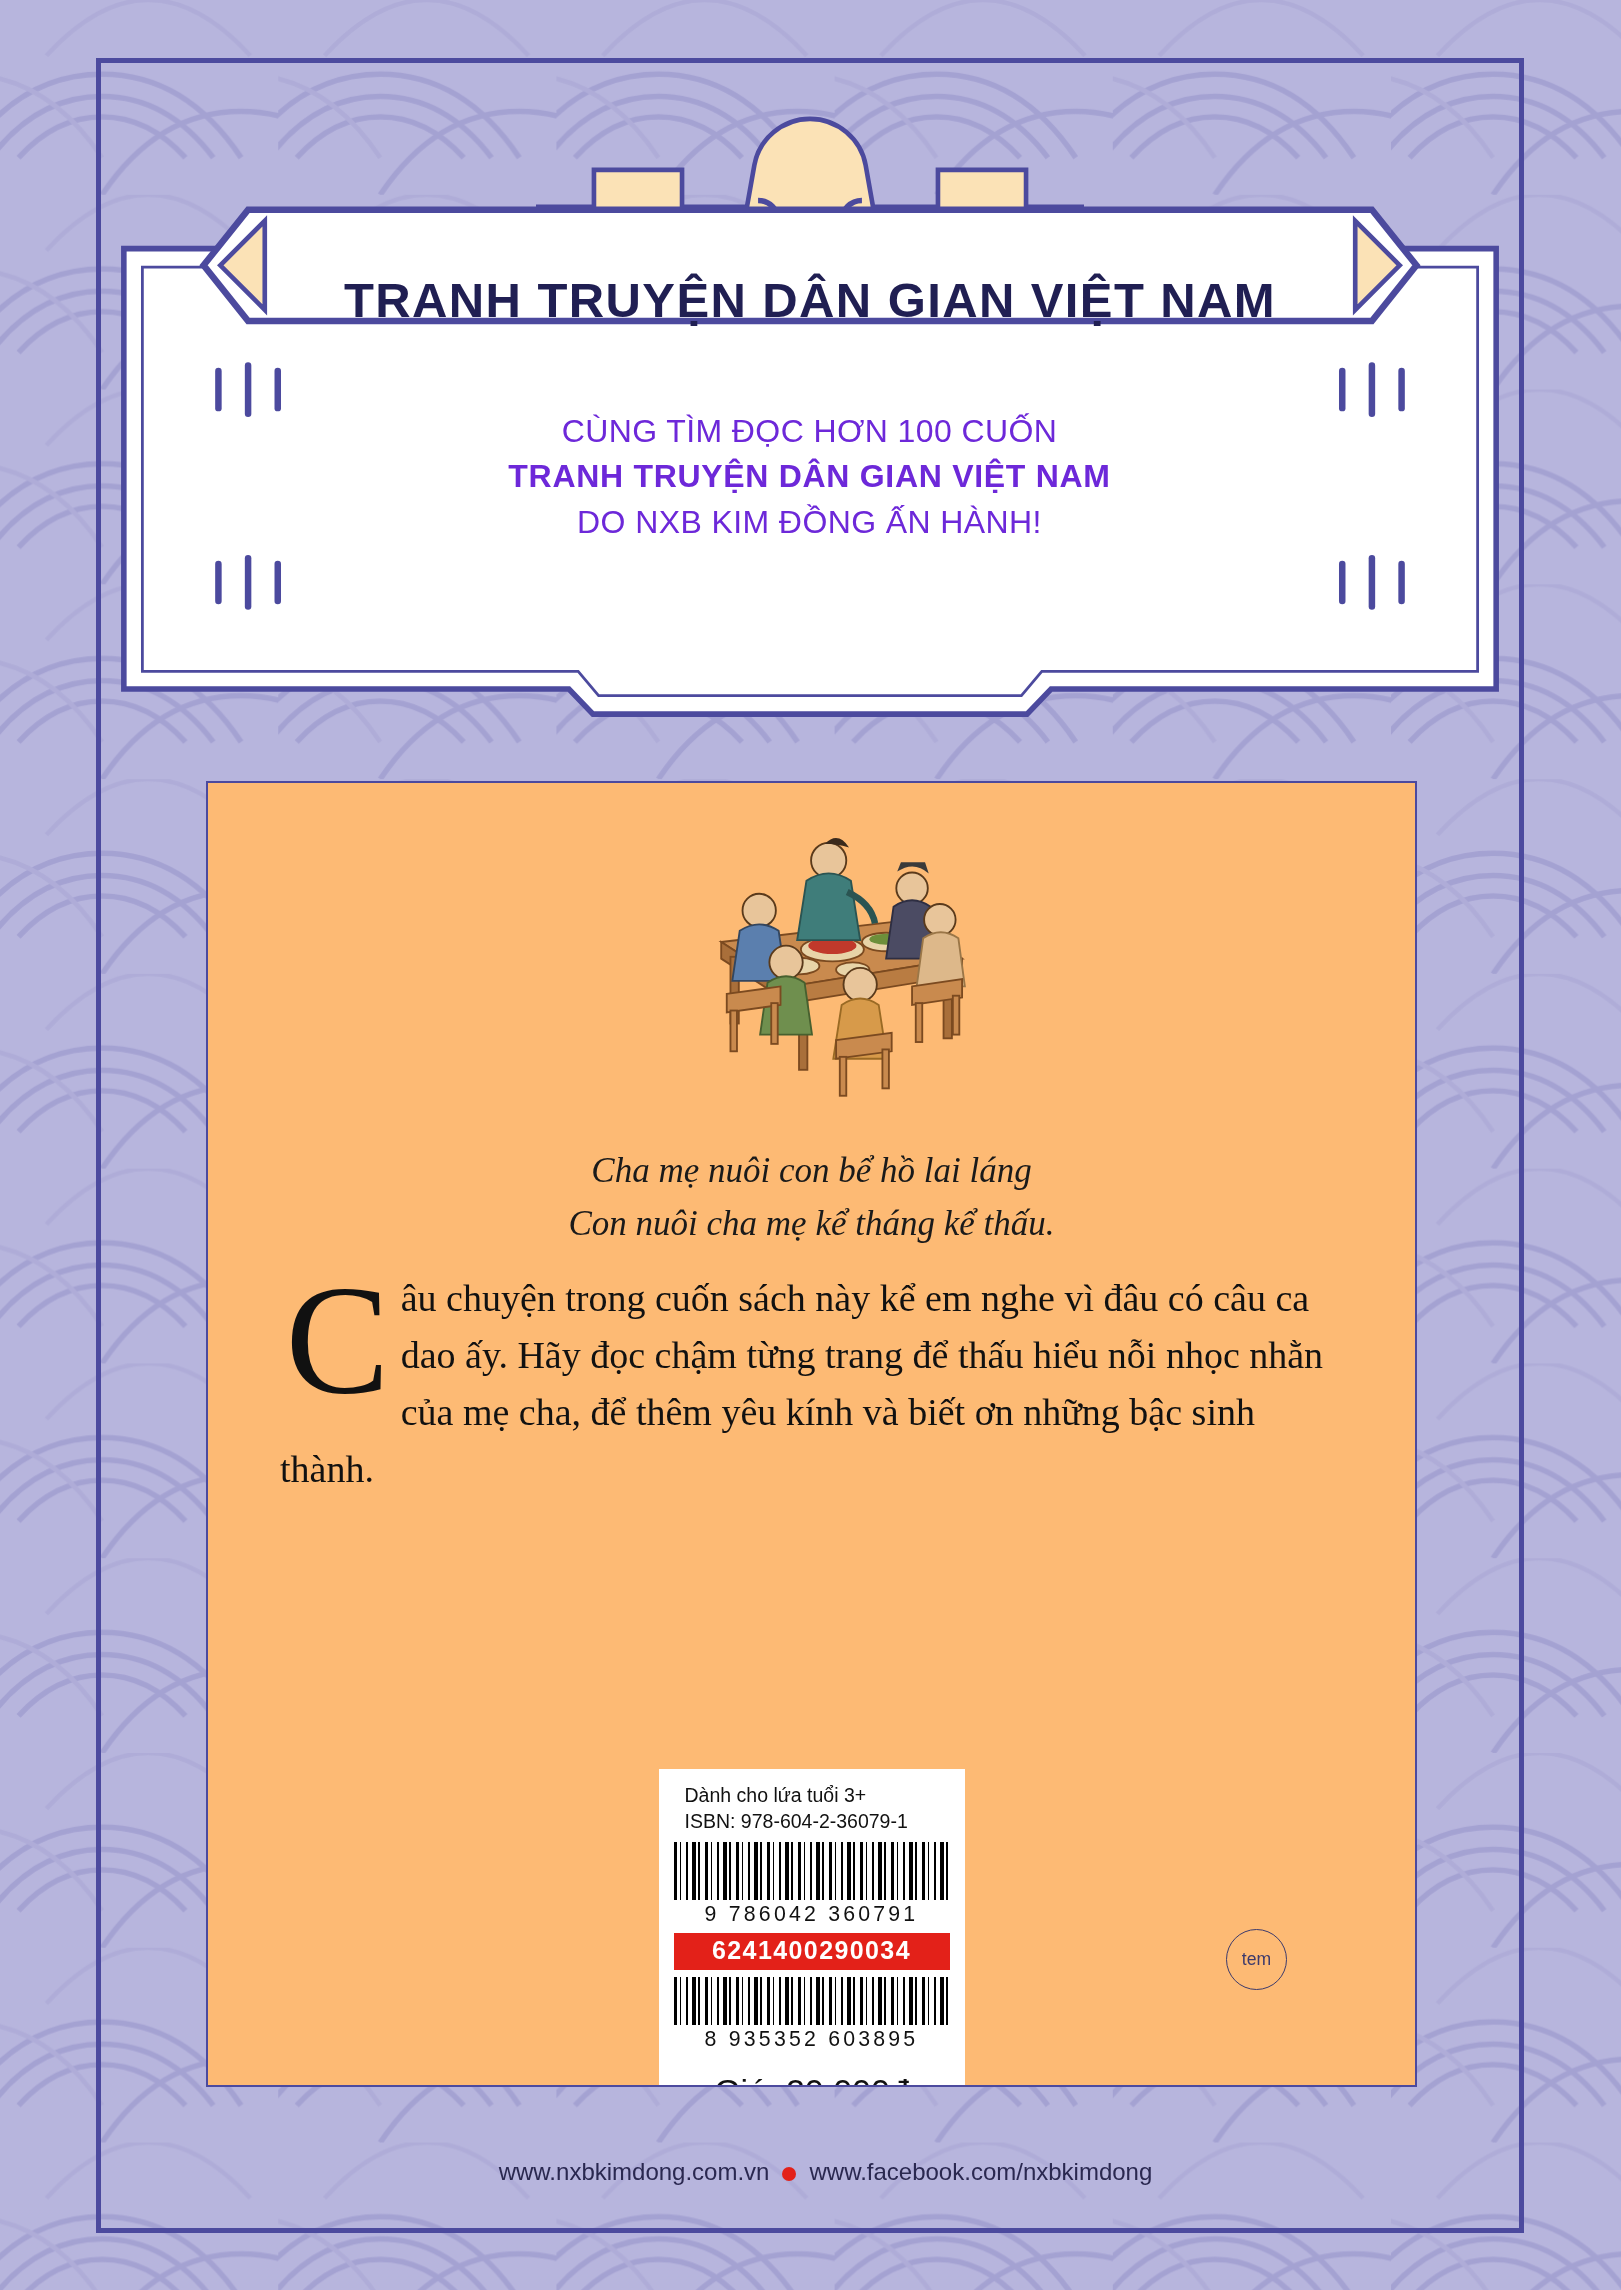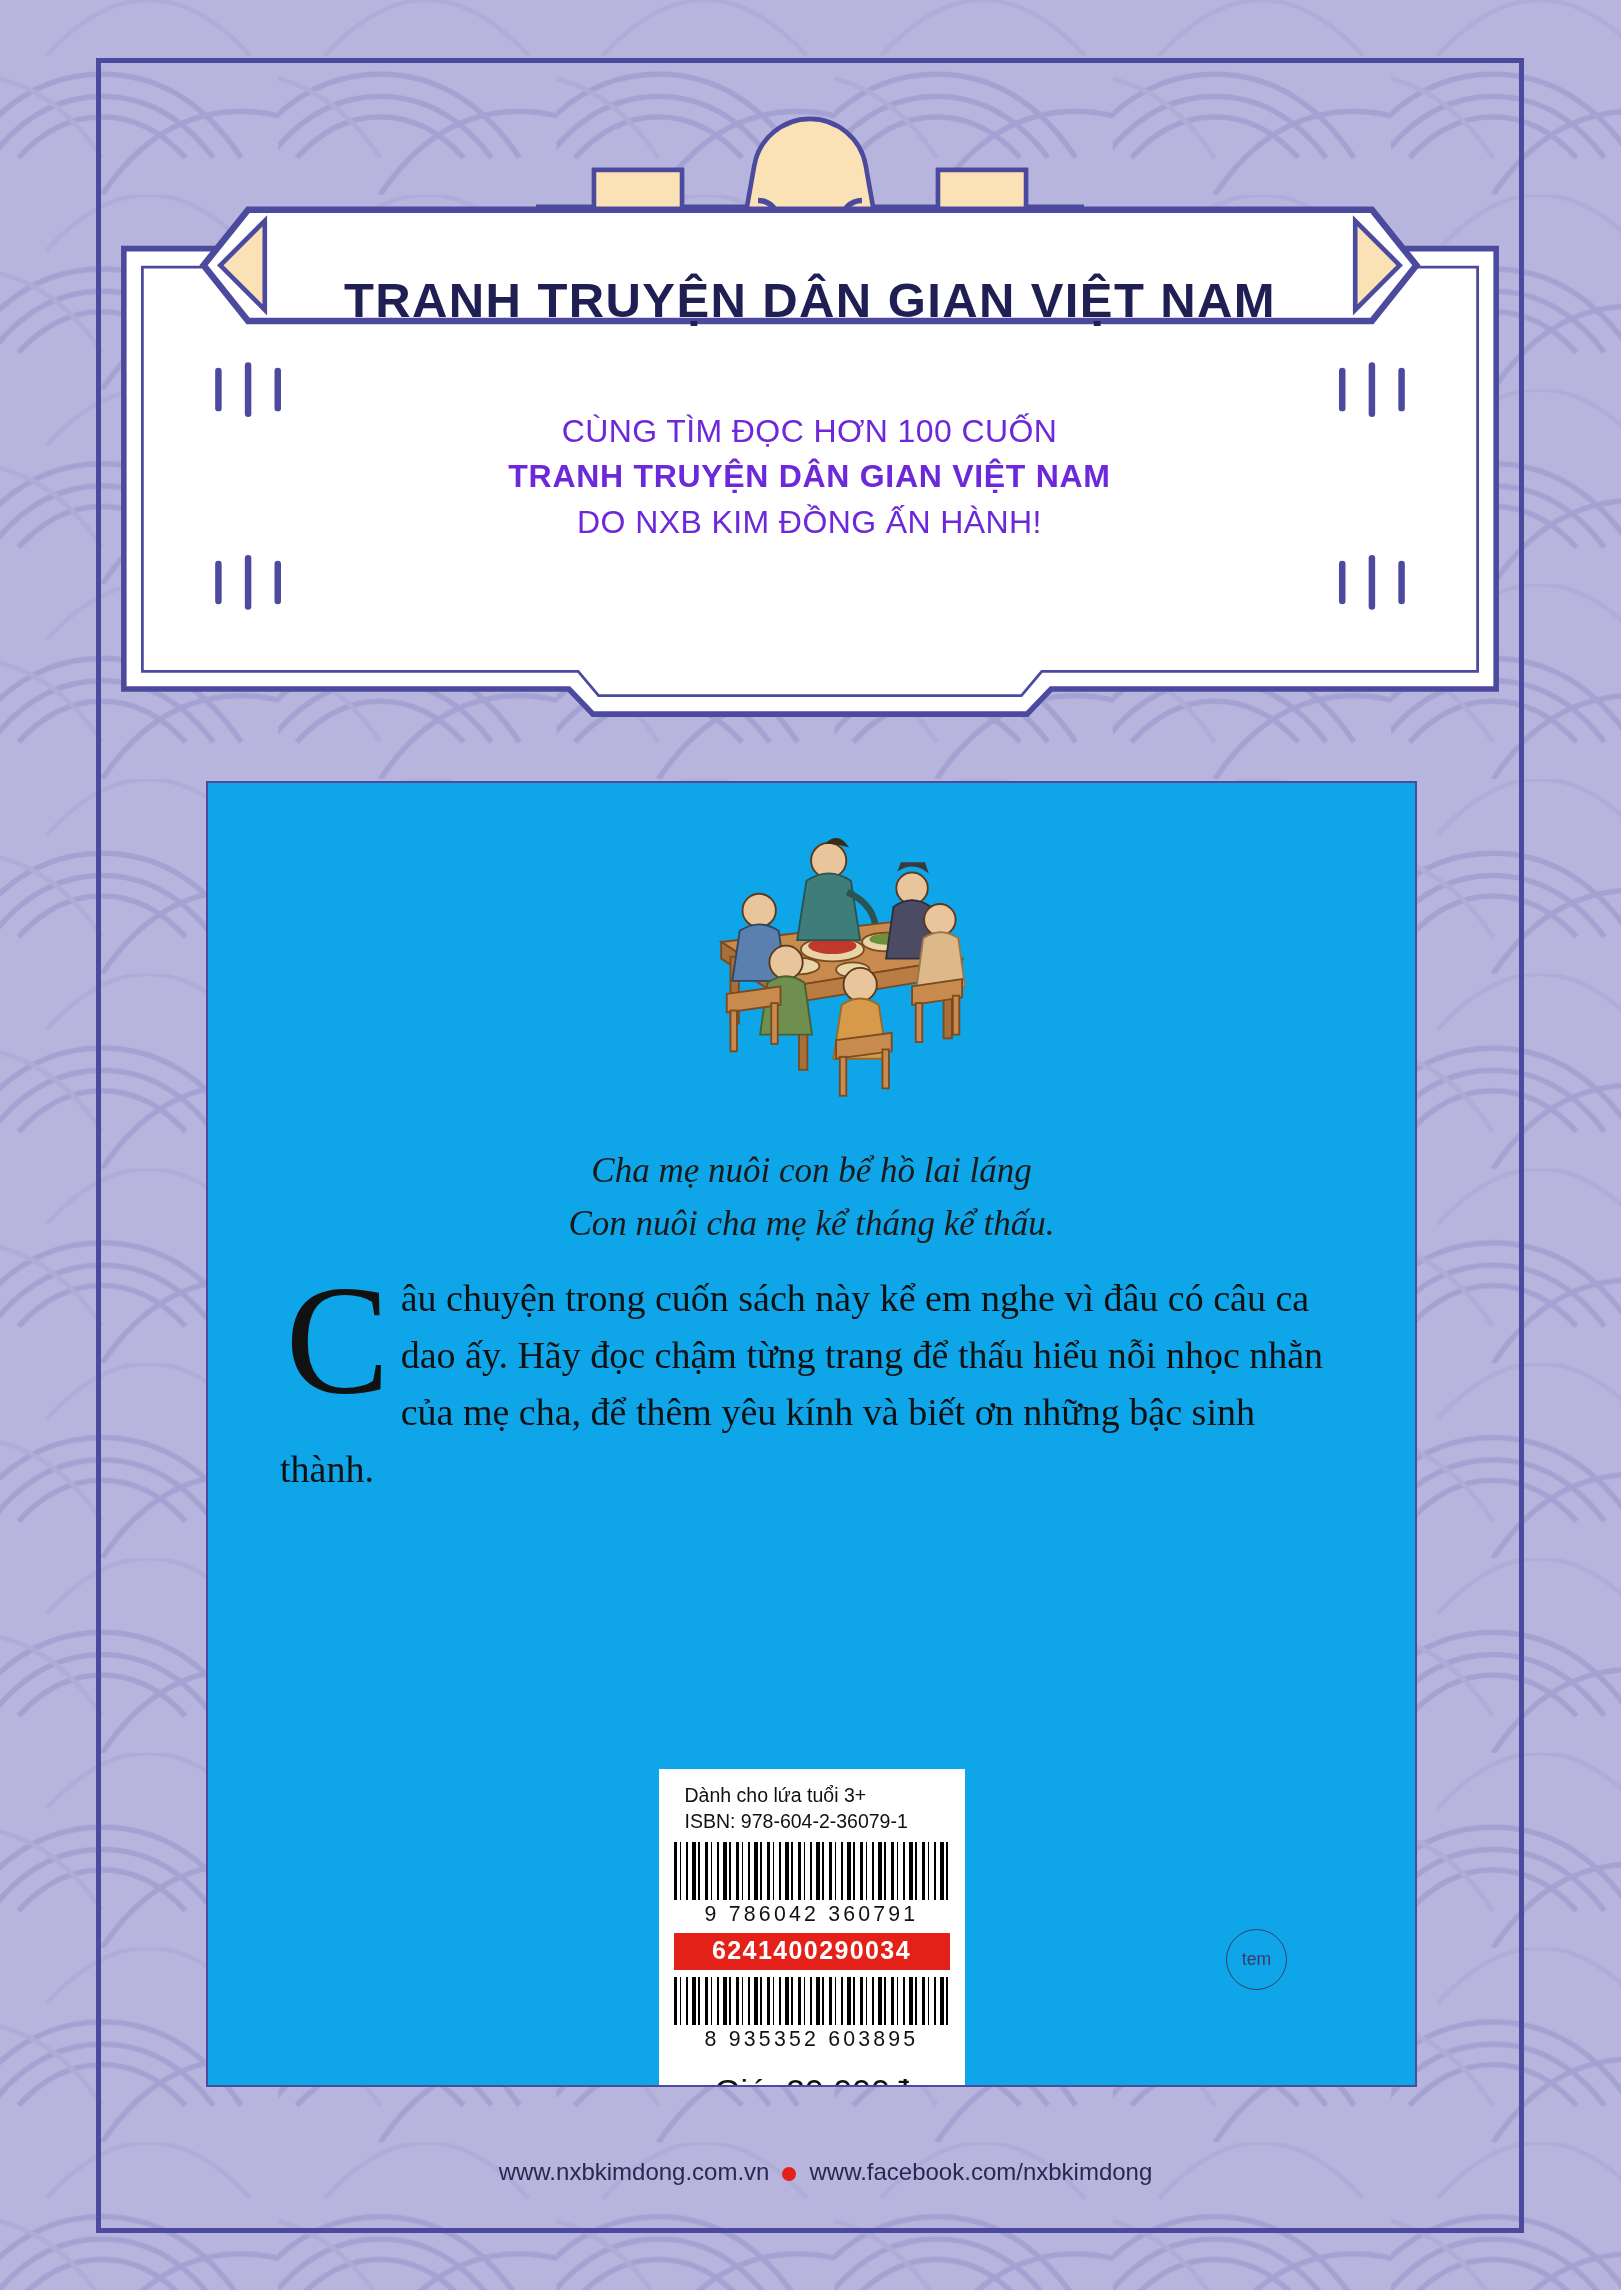--- a/index.html
+++ b/index.html
@@ -96,21 +96,21 @@
     letter-spacing: 0.7px;
   }
 
   
   .cream-panel {
     position: absolute;
     left: 206px;
     top: 781px;
     width: 1211px;
     height: 1306px;
-    background: #0ea5e9;
+    background: #fdba74;
     border: 2.8px solid #4c4a9e;
     box-sizing: border-box;
     overflow: hidden;
   }
 
   .illustration {
     position: absolute;
     left: 50%;
     transform: translateX(-50%);
     top: 20.4px;

